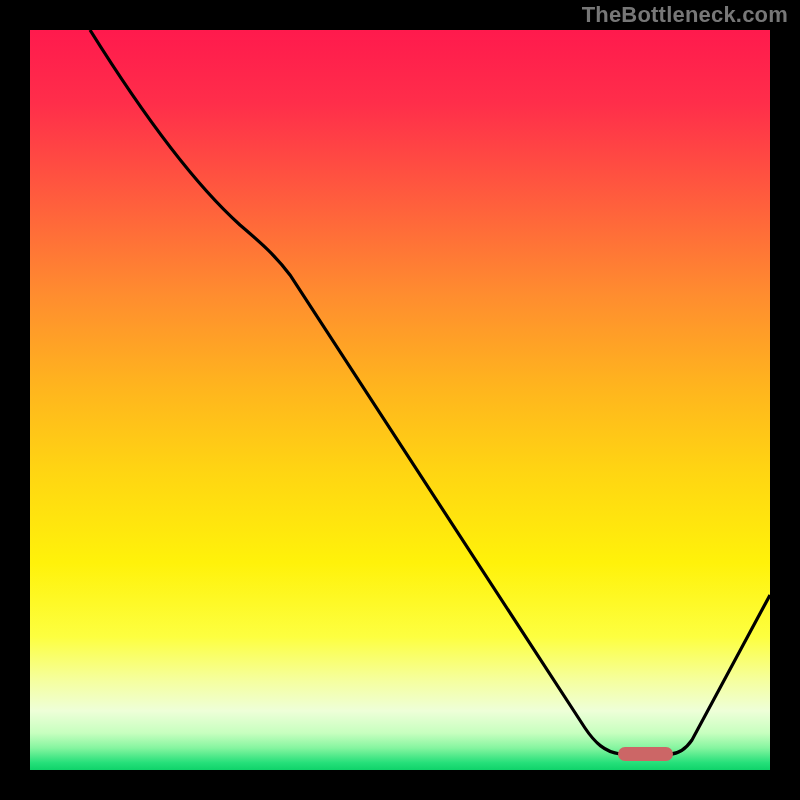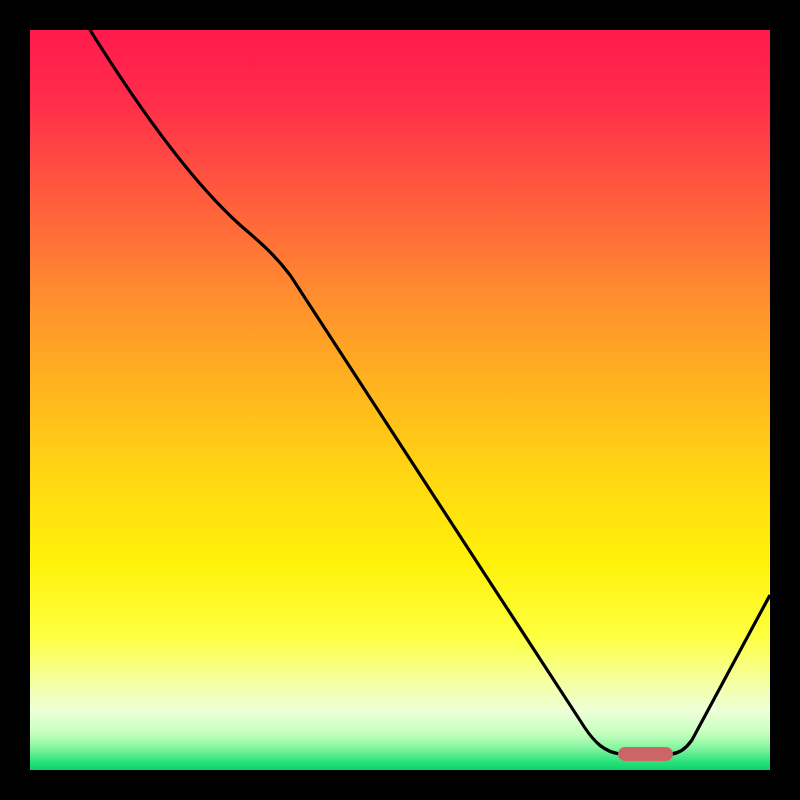--- a/index.html
+++ b/index.html
@@ -56,20 +56,21 @@
     position: absolute;
     z-index: 2;
     height: 14px;
     border-radius: 7px;
   }
 </style>
 </head>
 <body>
 <div class="outer">
 
+  <div class="watermark">TheBottleneck.com</div>
 
   <div class="plot">
     <svg class="gradient" viewBox="0 0 740 740" preserveAspectRatio="none">
       <defs>
         <linearGradient id="grad" x1="0" y1="0" x2="0" y2="1">
           <stop offset="0%" stop-color="#ff1a4d"></stop>
           <stop offset="10%" stop-color="#ff2e4a"></stop>
           <stop offset="22%" stop-color="#ff5a3e"></stop>
           <stop offset="35%" stop-color="#ff8a30"></stop>
           <stop offset="48%" stop-color="#ffb41e"></stop>

